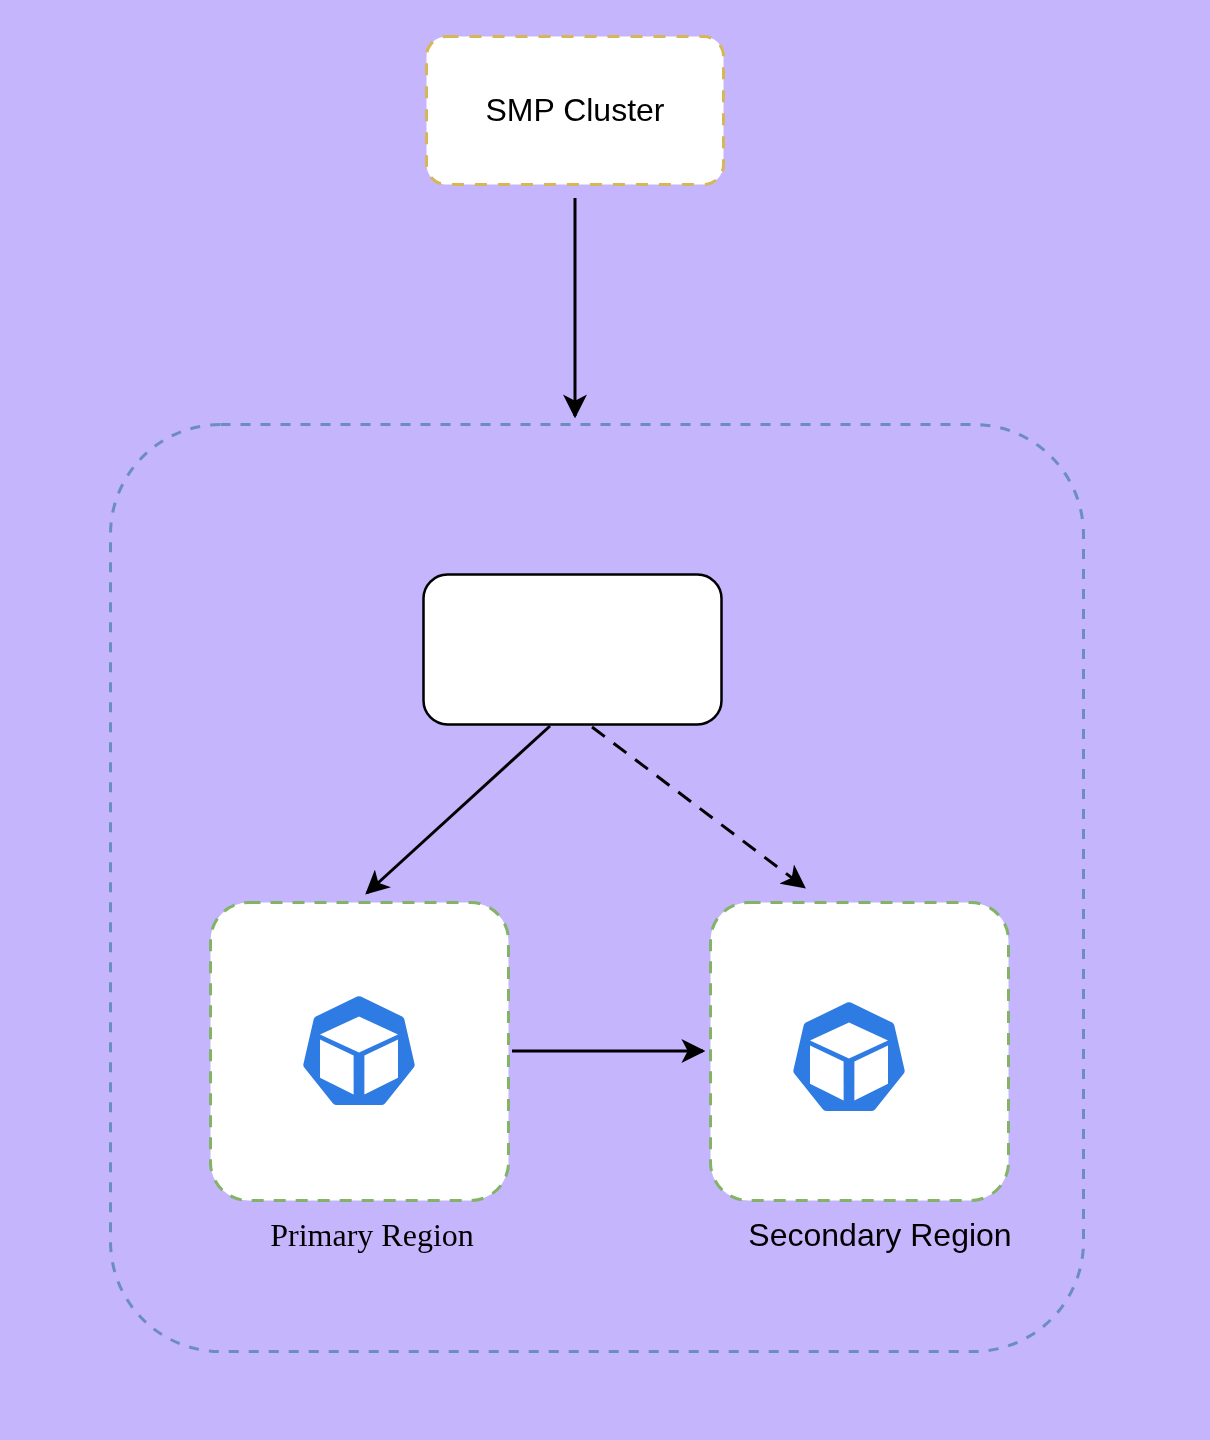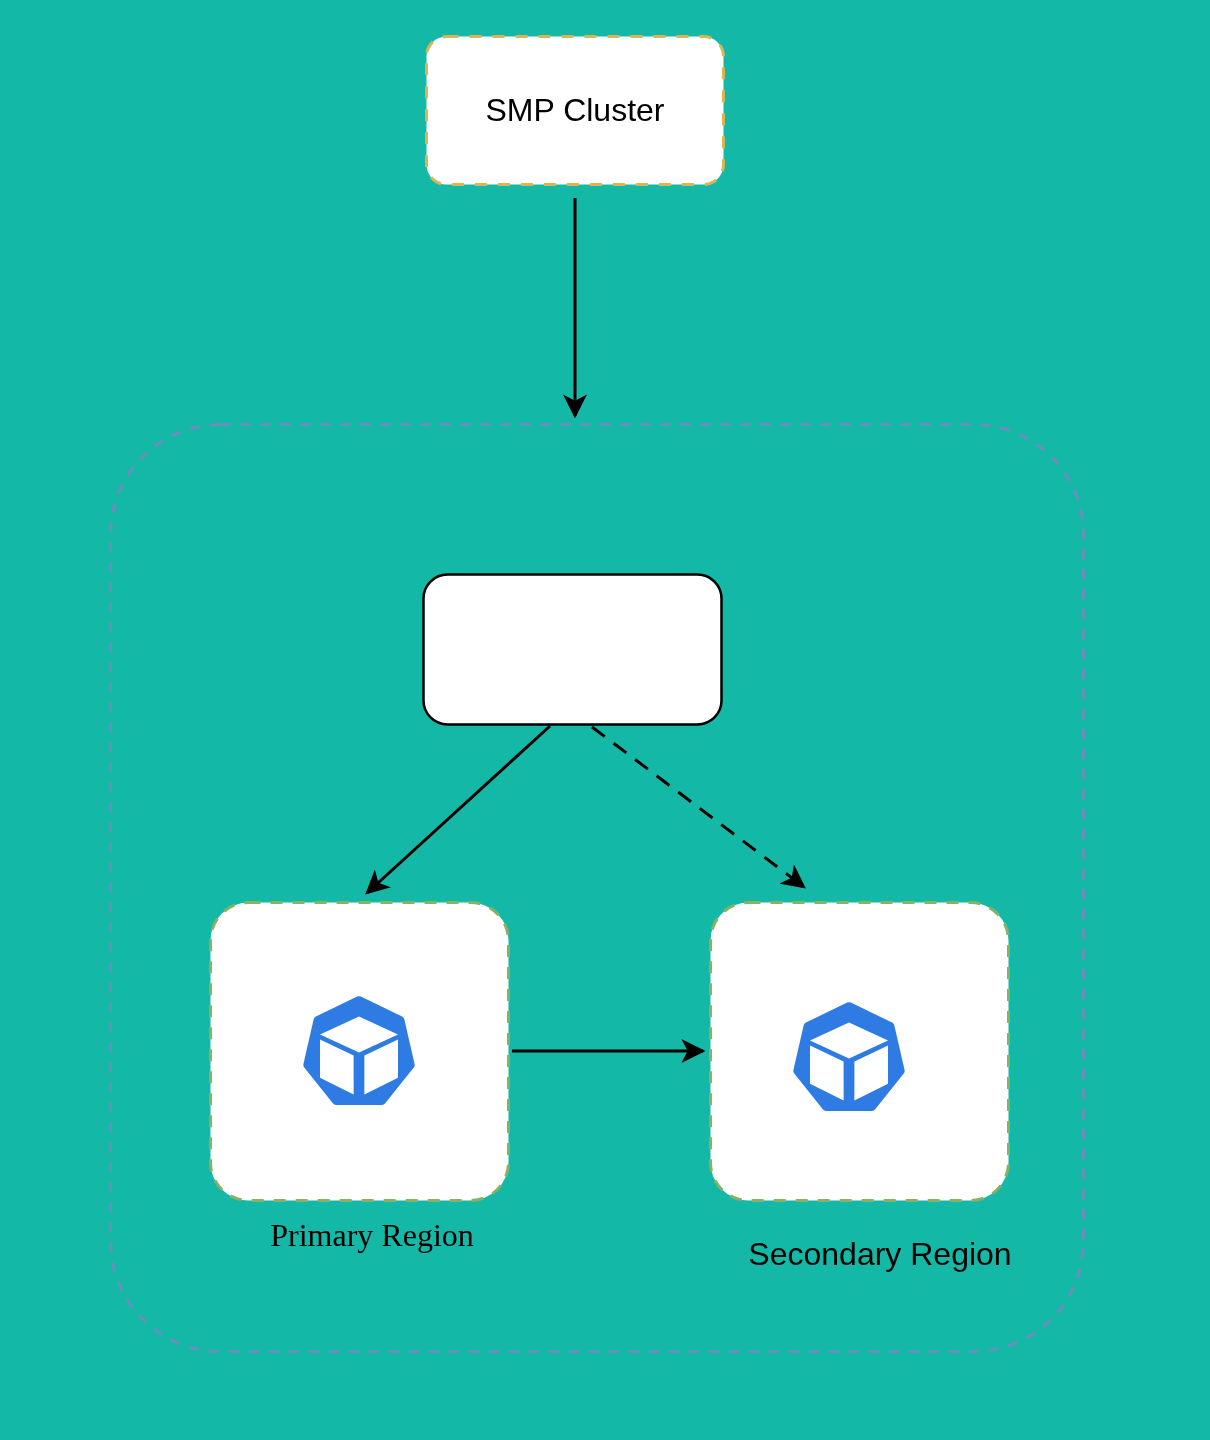--- a/index.html
+++ b/index.html
@@ -4,21 +4,21 @@
 <style>
   html, body {
     margin: 0;
     padding: 0;
     background: #ffffff;
   }
   .canvas {
     position: relative;
     width: 1210px;
     height: 1440px;
-    background: #14b8a6;
+    background: #c4b5fd;
     font-family: "Liberation Sans", sans-serif;
     overflow: hidden;
   }
   .layer {
     position: absolute;
     left: 0;
     top: 0;
   }
   .node-label {
     position: absolute;
@@ -84,15 +84,15 @@
       <path d="M17.5,39.5 L45.5,53 L45.5,85.5 L17.5,71.5 Z" fill="#ffffff"></path>
       <path d="M82.5,39.5 L54.5,53 L54.5,85.5 L82.5,71.5 Z" fill="#ffffff"></path>
     </svg>
   </div>
 
   <div class="node-label" style="left:426px; top:36px; width:298px; height:149px;">SMP Cluster</div>
 
 
   <div class="node-label" style="left:172px; top:1212px; width:400px; height:46px;font-family:Liberation Serif, serif;">Primary Region</div>
 
-  <div class="node-label" style="left:680px; top:1212px; width:400px; height:46px;margin-top:19px;">Secondary Region</div>
+  <div class="node-label" style="left:680px; top:1212px; width:400px; height:46px;">Secondary Region</div>
 
 </div>
 
 </body></html>

